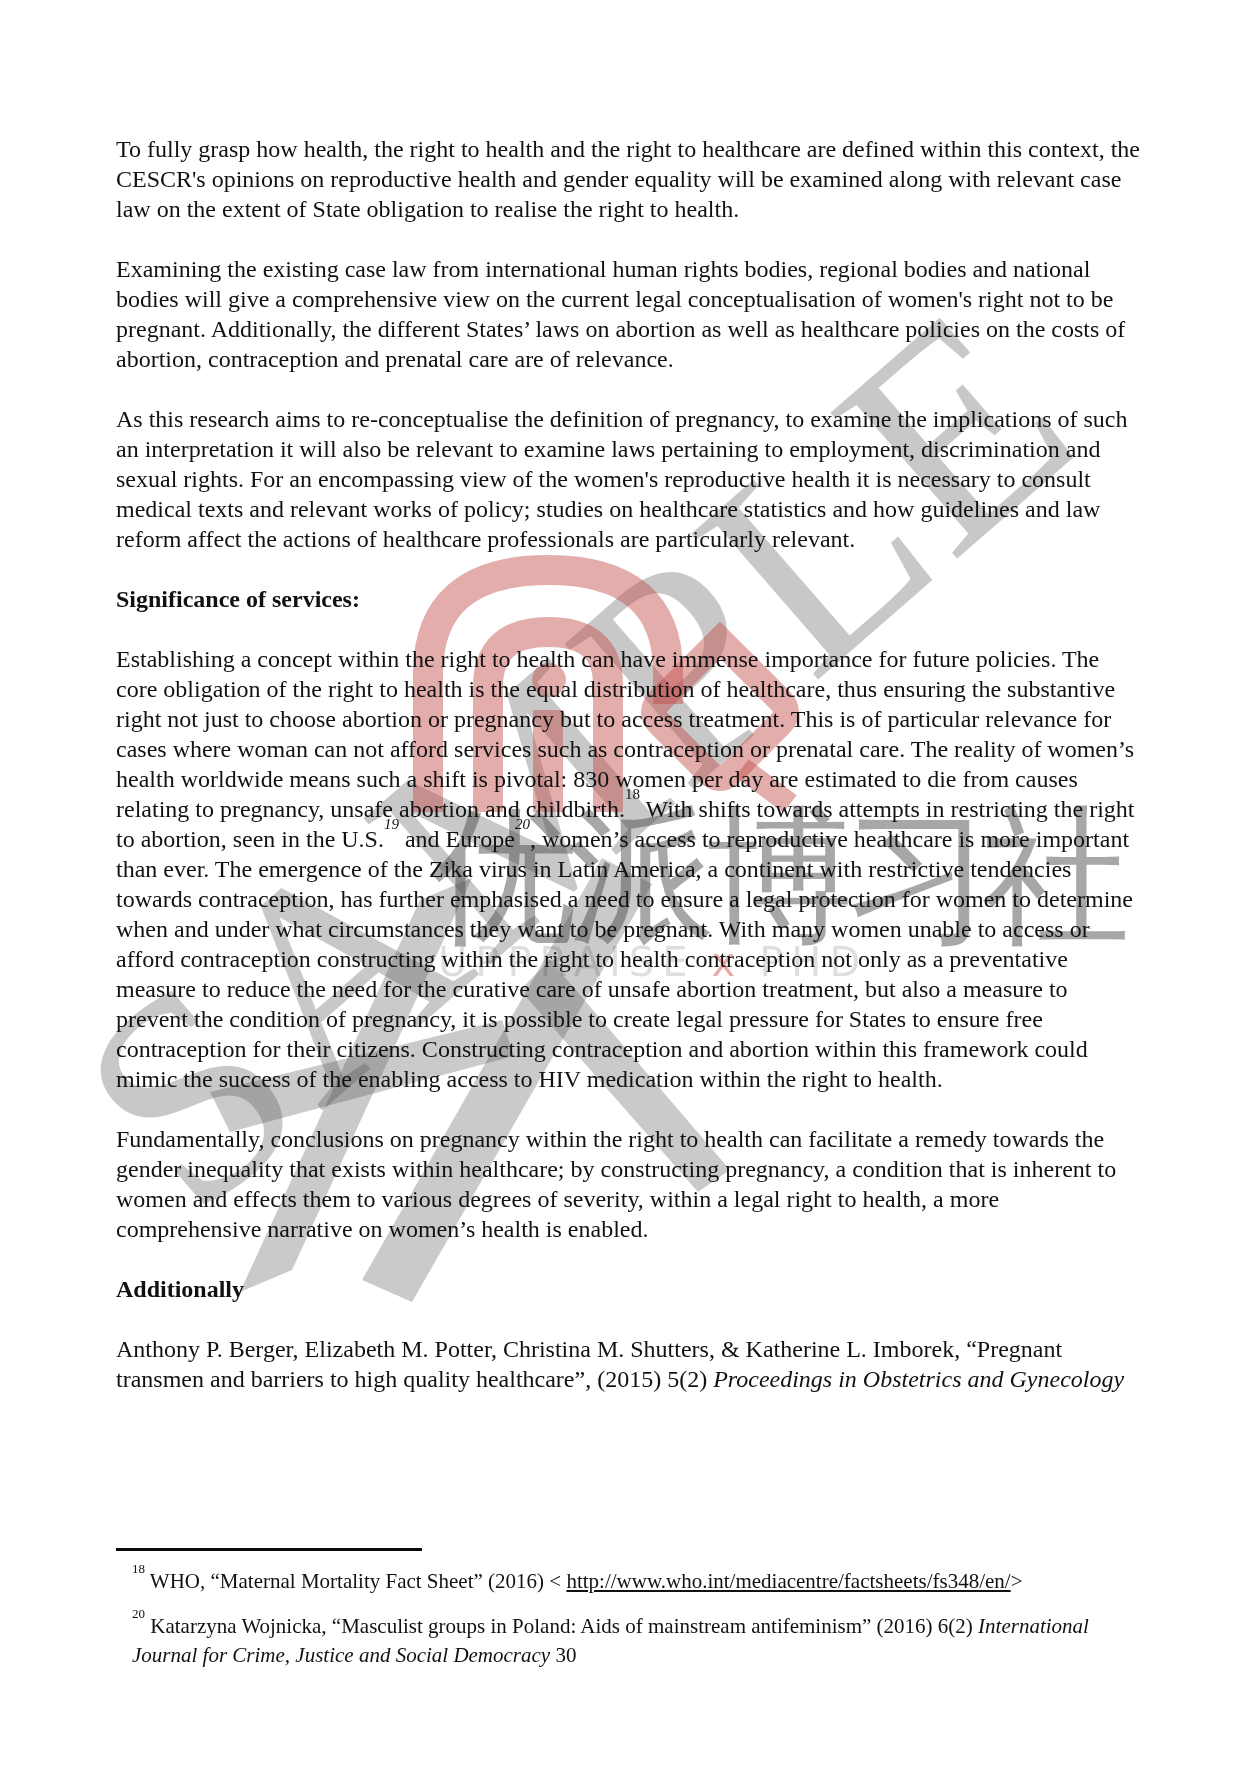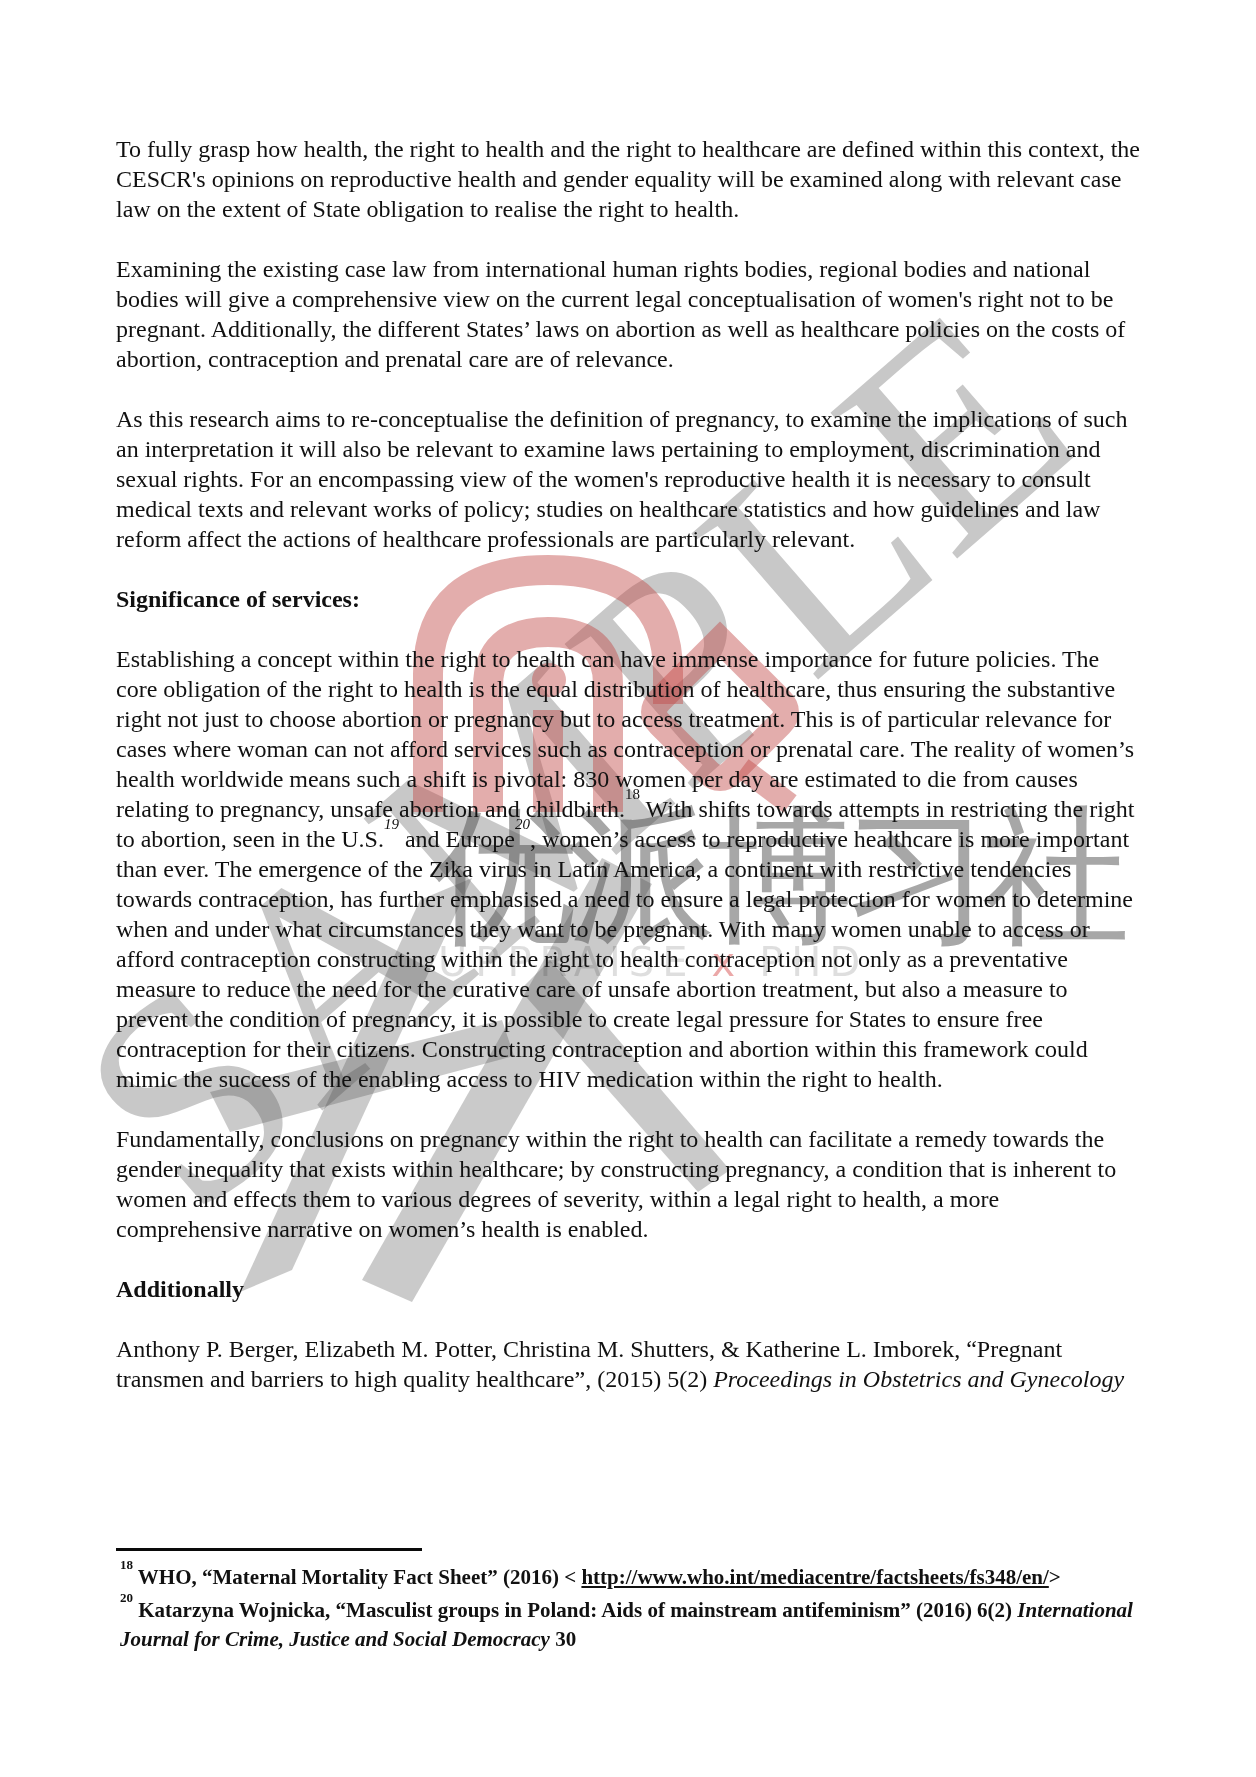--- a/index.html
+++ b/index.html
@@ -65,21 +65,21 @@
   .bib{margin:0 !important;}
   
   .footnotes{
     position:absolute;left:116px;top:1548px;width:1030px;
     font-size:21px;line-height:29px;
     z-index:10;
   }
   .fn-rule{
     width:306px;border-top:3px solid #0a0a0a;margin-bottom:12px;
   }
-  .footnotes p{margin:4px;font-weight:bold;}
+  .footnotes p{margin:16px;}
   .footnotes sup{font-size:13px;line-height:0;position:relative;top:-7px;}
   .fn-link{color:inherit;text-decoration:underline;}
 </style>
 </head>
 <body>
 
 <div class="page">
 
   <div class="wm wm-sample">SAMPLE</div>
 

